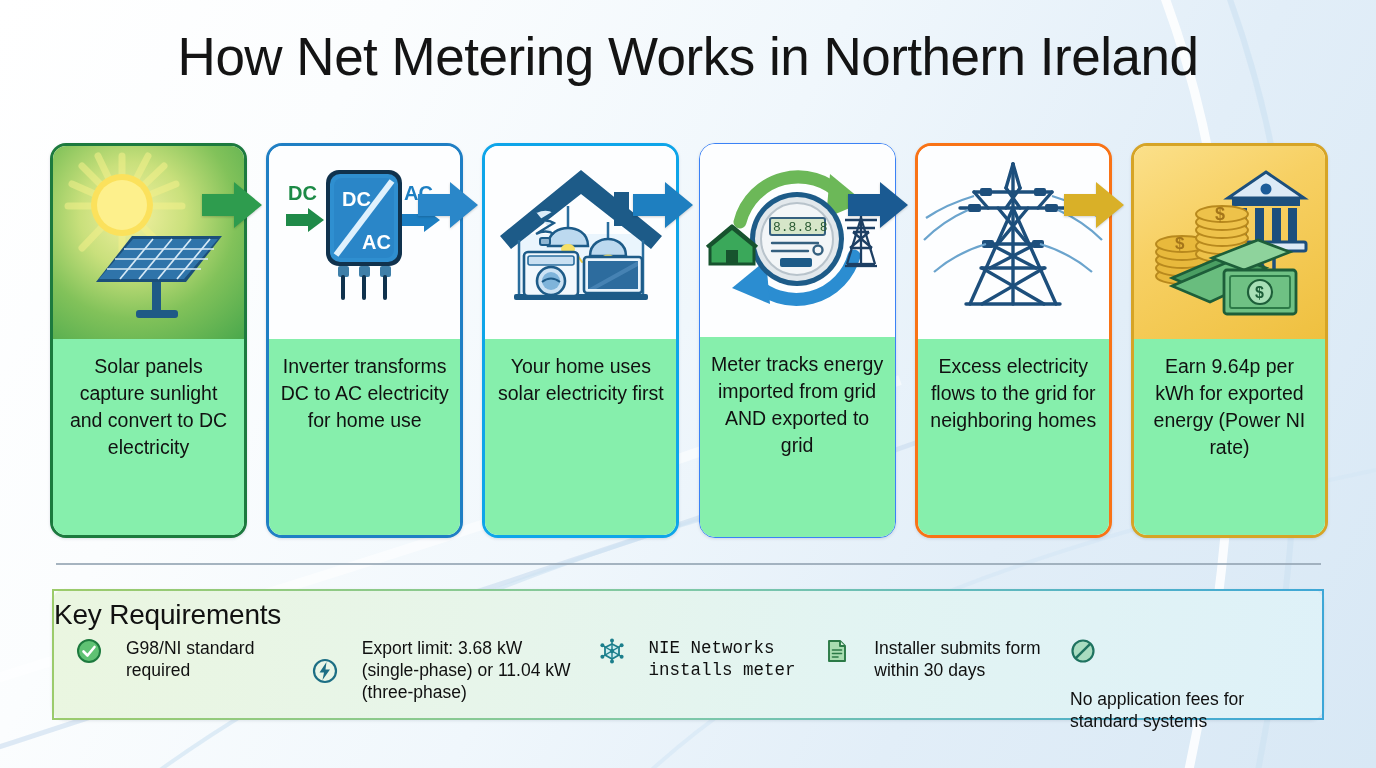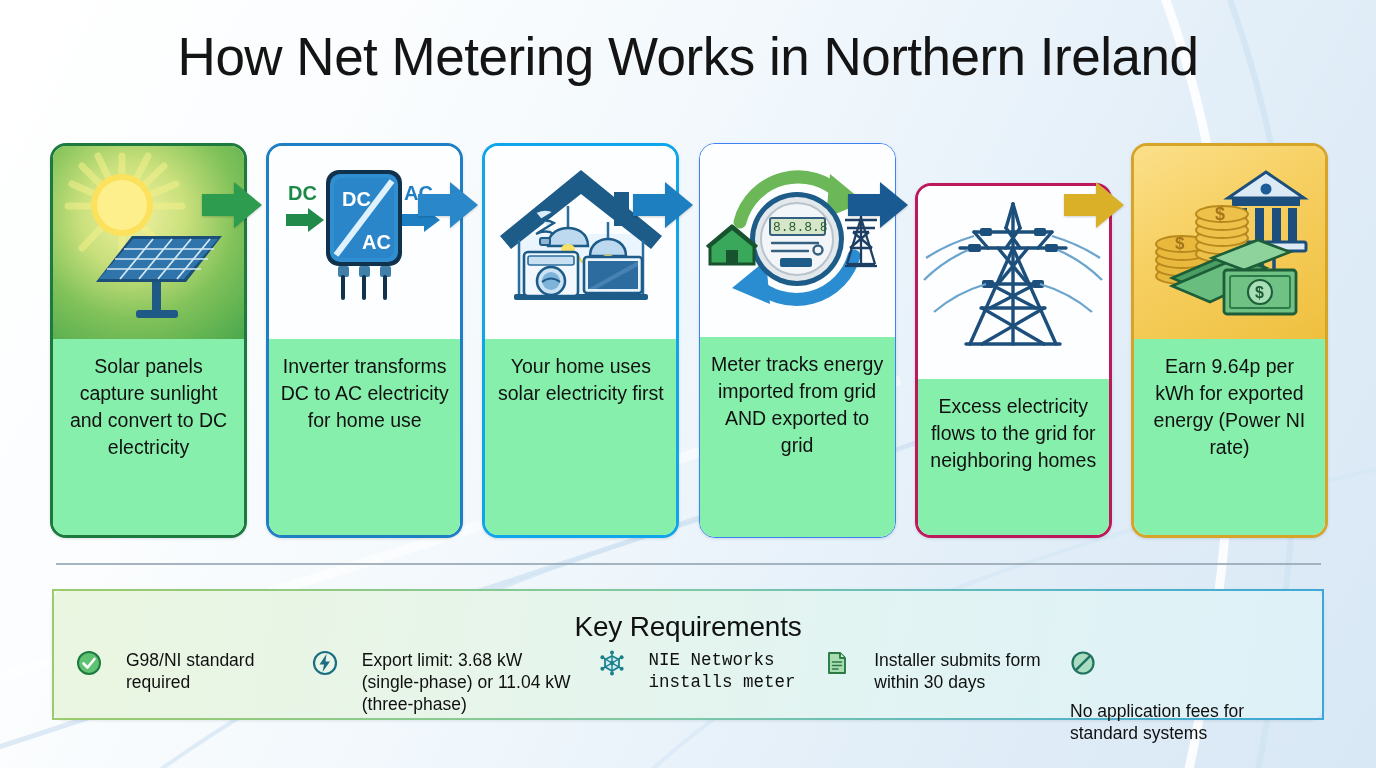--- a/index.html
+++ b/index.html
@@ -26,21 +26,21 @@
   .card{
     width:197px; border-radius:16px; overflow:hidden;
     background:#ffffff; position:relative;
     display:flex; flex-direction:column;
     box-shadow:0 1px 3px rgba(20,40,70,.13);
   }
   .card.green   { border:3px solid #1c7a3e; }
   .card.blue    { border:3px solid #1f7fc4; }
   .card.blue2   { border:3px solid #0ea5e9; }
   .card.navy    { border:1px solid #3b82f6; }
-  .card.navy2   { border:3px solid #be185d;margin-top:40px; }
+  .card.navy2   { border:3px solid #f97316; }
   .card.gold    { border:3px solid #d6a426; }
 
   .card-art{
     height:193px; position:relative; display:flex;
     align-items:center; justify-content:center;
   }
   .card.green .card-art{
     background: radial-gradient(circle at 42% 36%, #f2f0a0 0%, #c9e07c 32%, #82c25a 62%, #4aa84c 100%);
   }
   .card.gold .card-art{
@@ -72,30 +72,30 @@
   
   .reqbox{
     position:absolute; left:52px; top:589px; width:1272px; height:131px;
     border-radius:14px;
     background:linear-gradient(100deg,#eaf6e0 0%,#e7f5ea 34%,#e2f4f2 62%,#def1f8 100%);
     border:2.5px solid;
     border-image:linear-gradient(100deg,#9ccb6a,#7ec8a8,#3ba6d8) 1;
     box-shadow:0 1px 3px rgba(20,40,70,.1);
   }
   .req-title{
-    text-align:center; font-size:28px; color:#111; margin-top:20px; letter-spacing:-.2px;
+    text-align:left; font-size:28px; color:#111; margin-top:8px; letter-spacing:-.2px;
   }
   .req-row{
     display:flex; justify-content:space-between; align-items:flex-start;
     padding:6px 22px 0 22px;
   }
   .req-item{ display:flex; align-items:flex-start; gap:24px; }
   .req-ico{ flex:none; width:26px; height:26px; margin-top:1px; }
   .req-txt{ font-size:17.5px; line-height:1.26; color:#101010; }
-  .req-1{ width:215px; } .req-2{ width:266px; }
+  .req-1{ width:215px; } .req-2{ width:266px;align-items:center; }
   .req-3{ width:205px;font-family:Liberation Mono, monospace; } .req-4{ width:225px; } .req-5{ width:230px;flex-direction:column; }
 </style>
 </head>
 <body>
 
 <div class="bg-swoosh">
   <svg width="1376" height="768" viewBox="0 0 1376 768">
     <path d="M1150,-40 C1230,150 1270,420 1180,810" stroke="#ffffff" stroke-width="9" fill="none" opacity=".85"></path>
     <path d="M1215,-40 C1300,170 1330,430 1250,810" stroke="#cfe2f2" stroke-width="6" fill="none" opacity=".7"></path>
     <path d="M-40,690 C240,600 520,520 900,380" stroke="#ffffff" stroke-width="10" fill="none" opacity=".55"></path>

